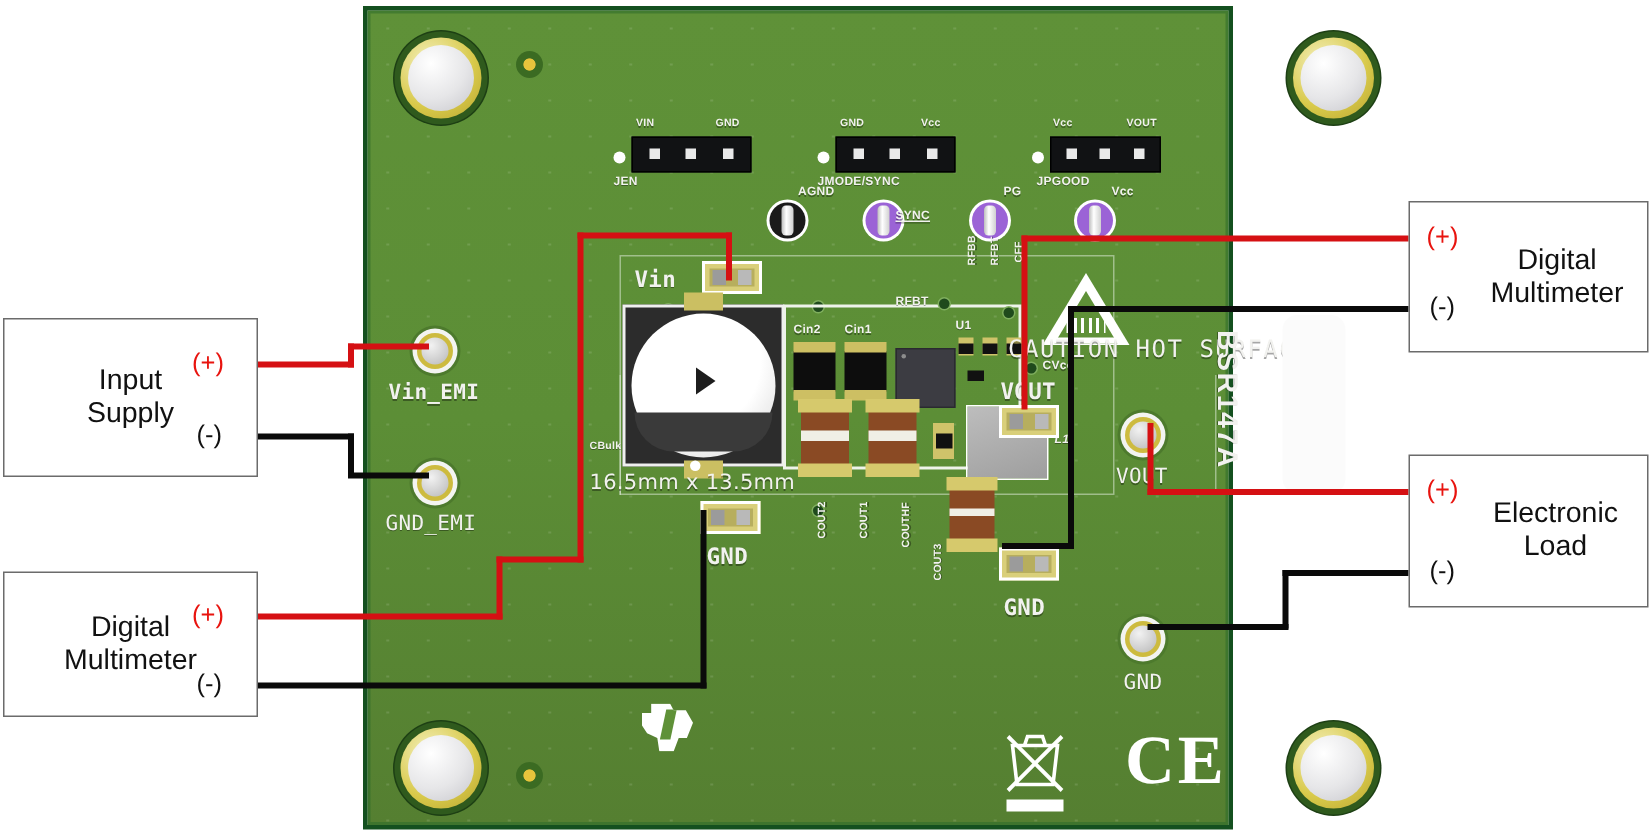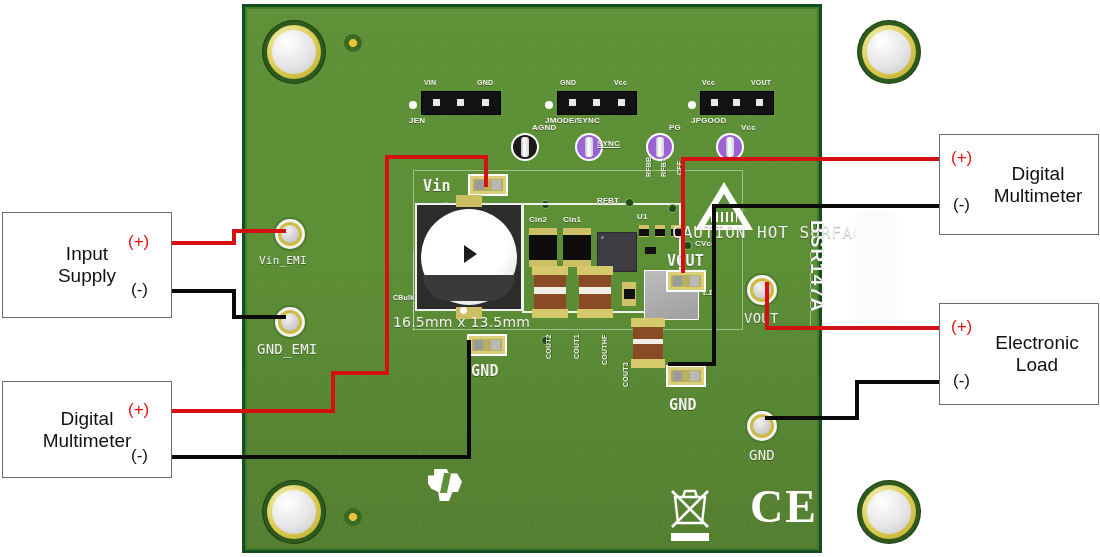--- a/index.html
+++ b/index.html
@@ -320,21 +320,21 @@
         <i></i>
         <b></b>
         <u></u>
       </div>
     <div class="silk s11 mono" style="left:424px;top:389px;font-size:15px;">GND</div>
 
     <div class="tp" style="left:30px;top:212px;">
         <i></i>
         <b></b>
       </div>
-    <div class="silk mono" style="left:14px;top:247px;font-size:11px;font-weight:400;">Vin_EMI</div>
+    <div class="silk mono" style="left:14px;top:247px;font-size:14px;font-weight:700;">Vin_EMI</div>
 
     <div class="tp" style="left:30px;top:300px;">
         <i></i>
         <b></b>
       </div>
     <div class="silk mono" style="left:12px;top:334px;font-size:14px;font-weight:400;">GND_EMI</div>
 
     <div class="tp" style="left:502px;top:268px;">
         <i></i>
         <b></b>

